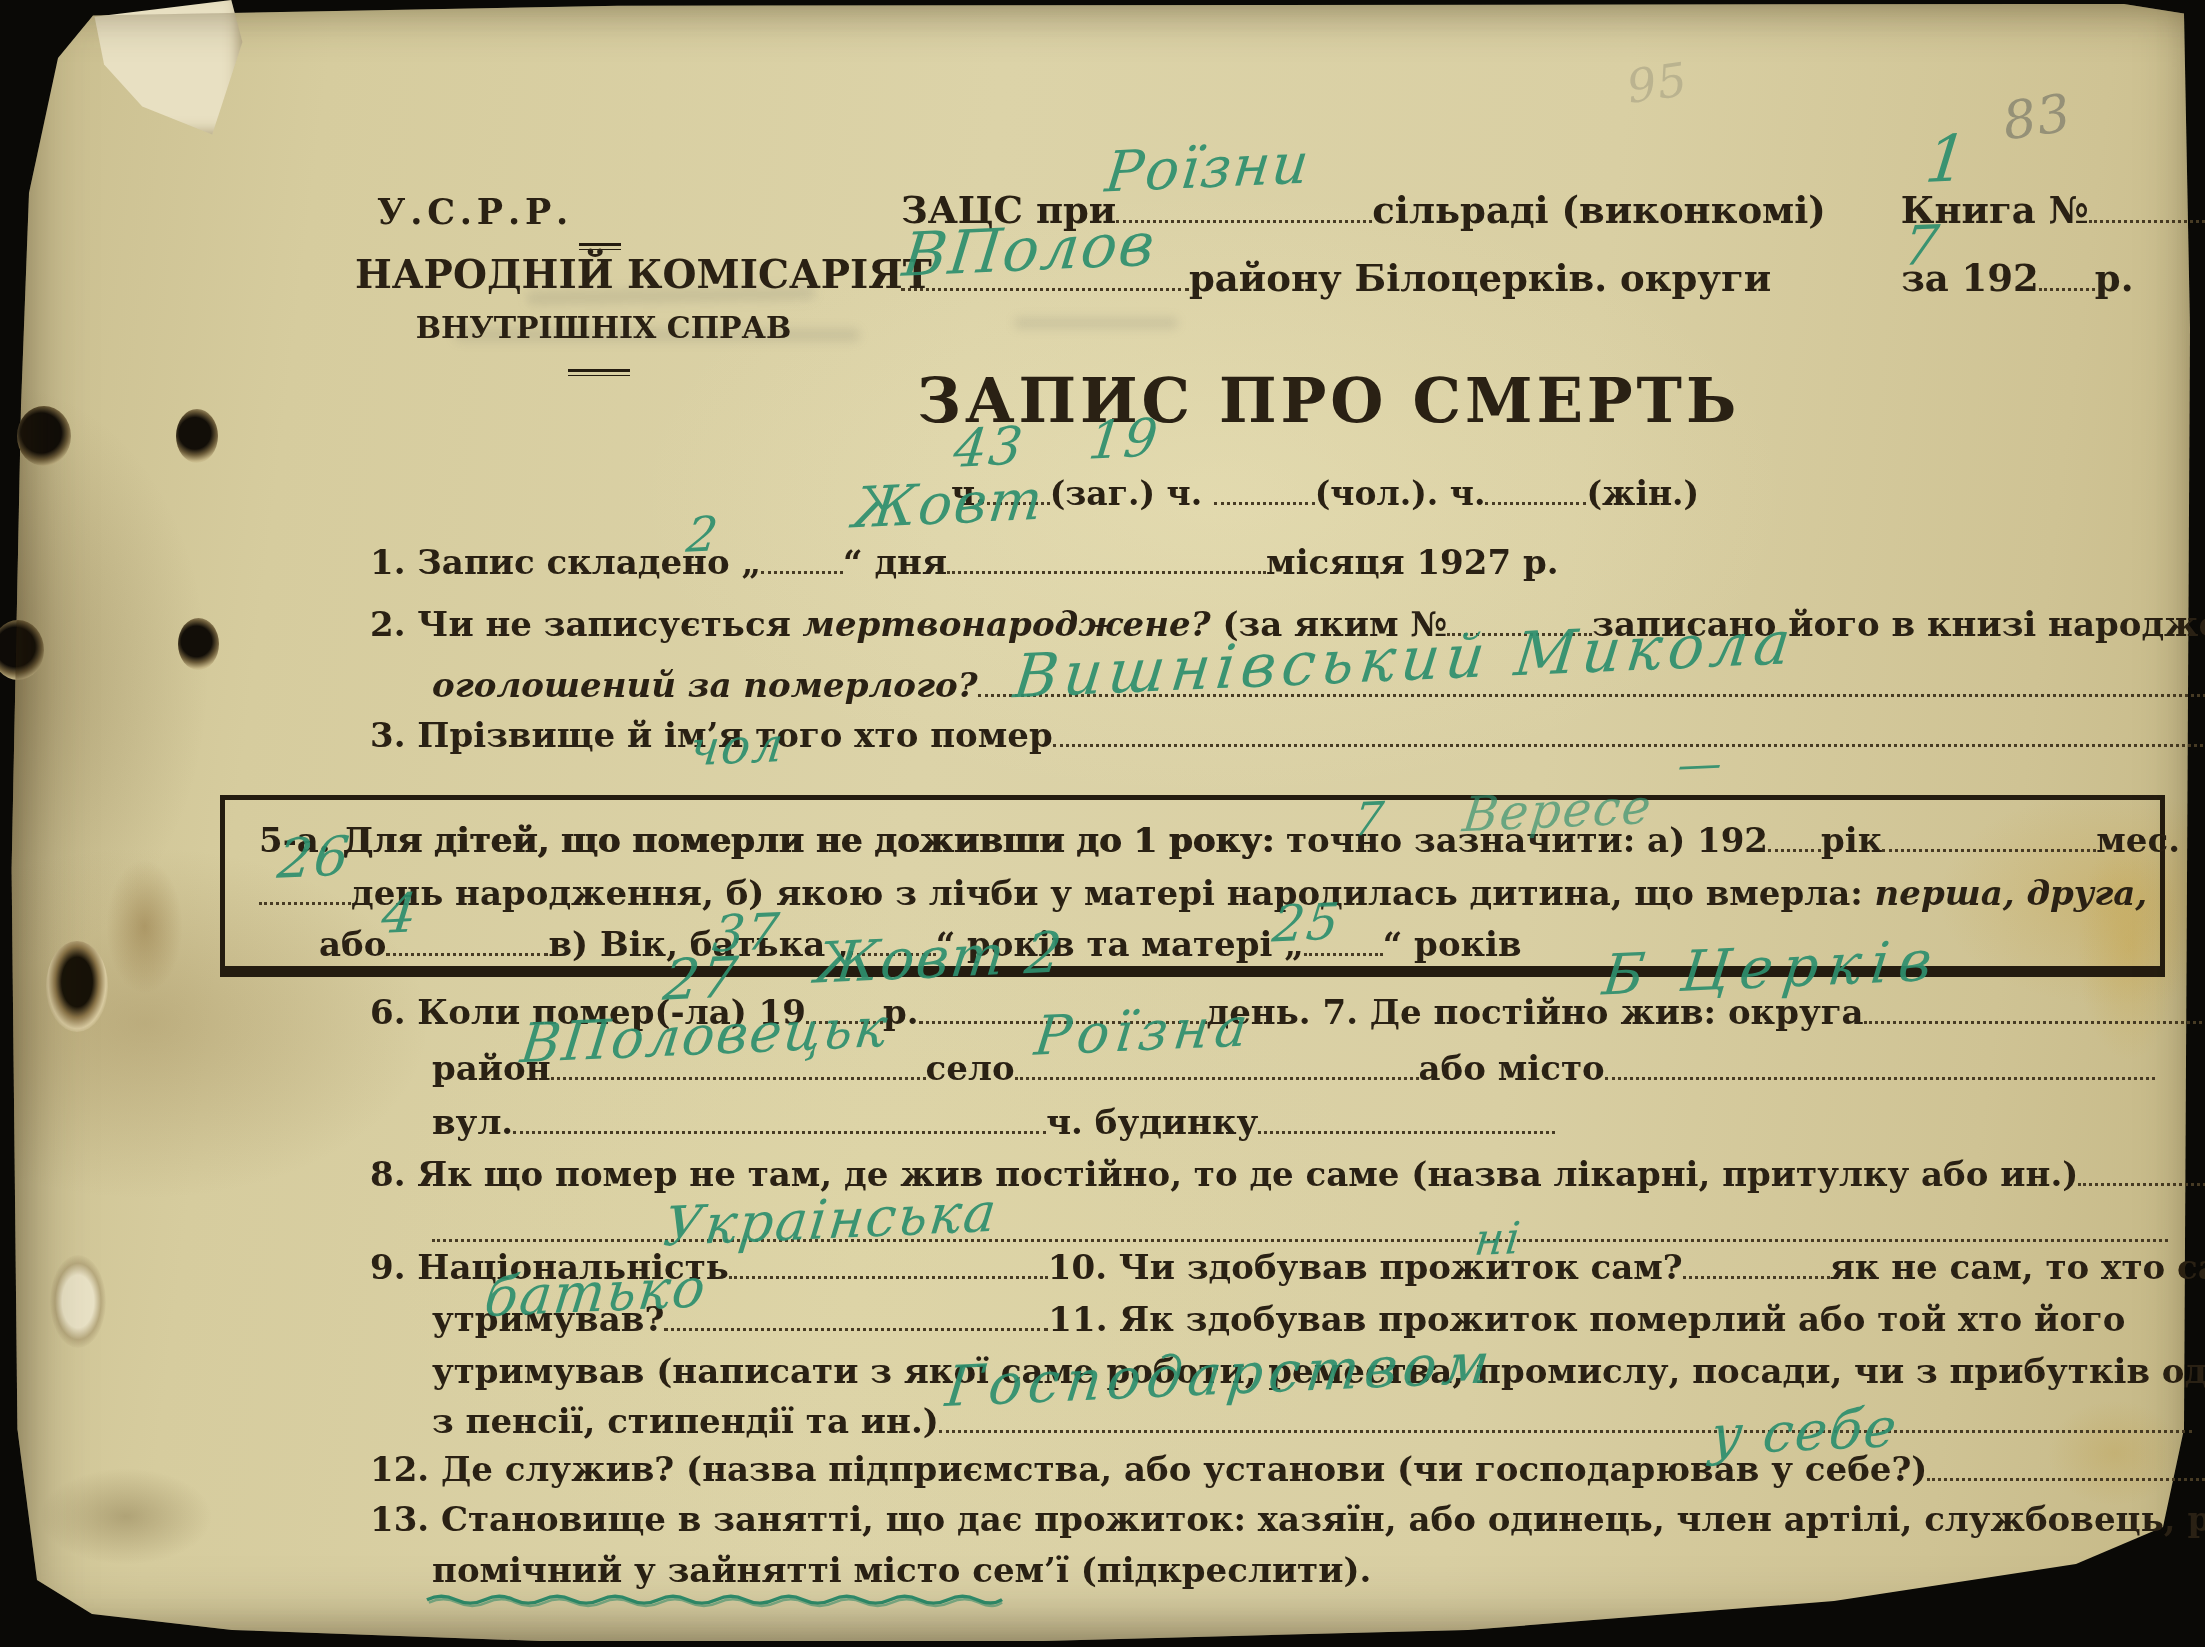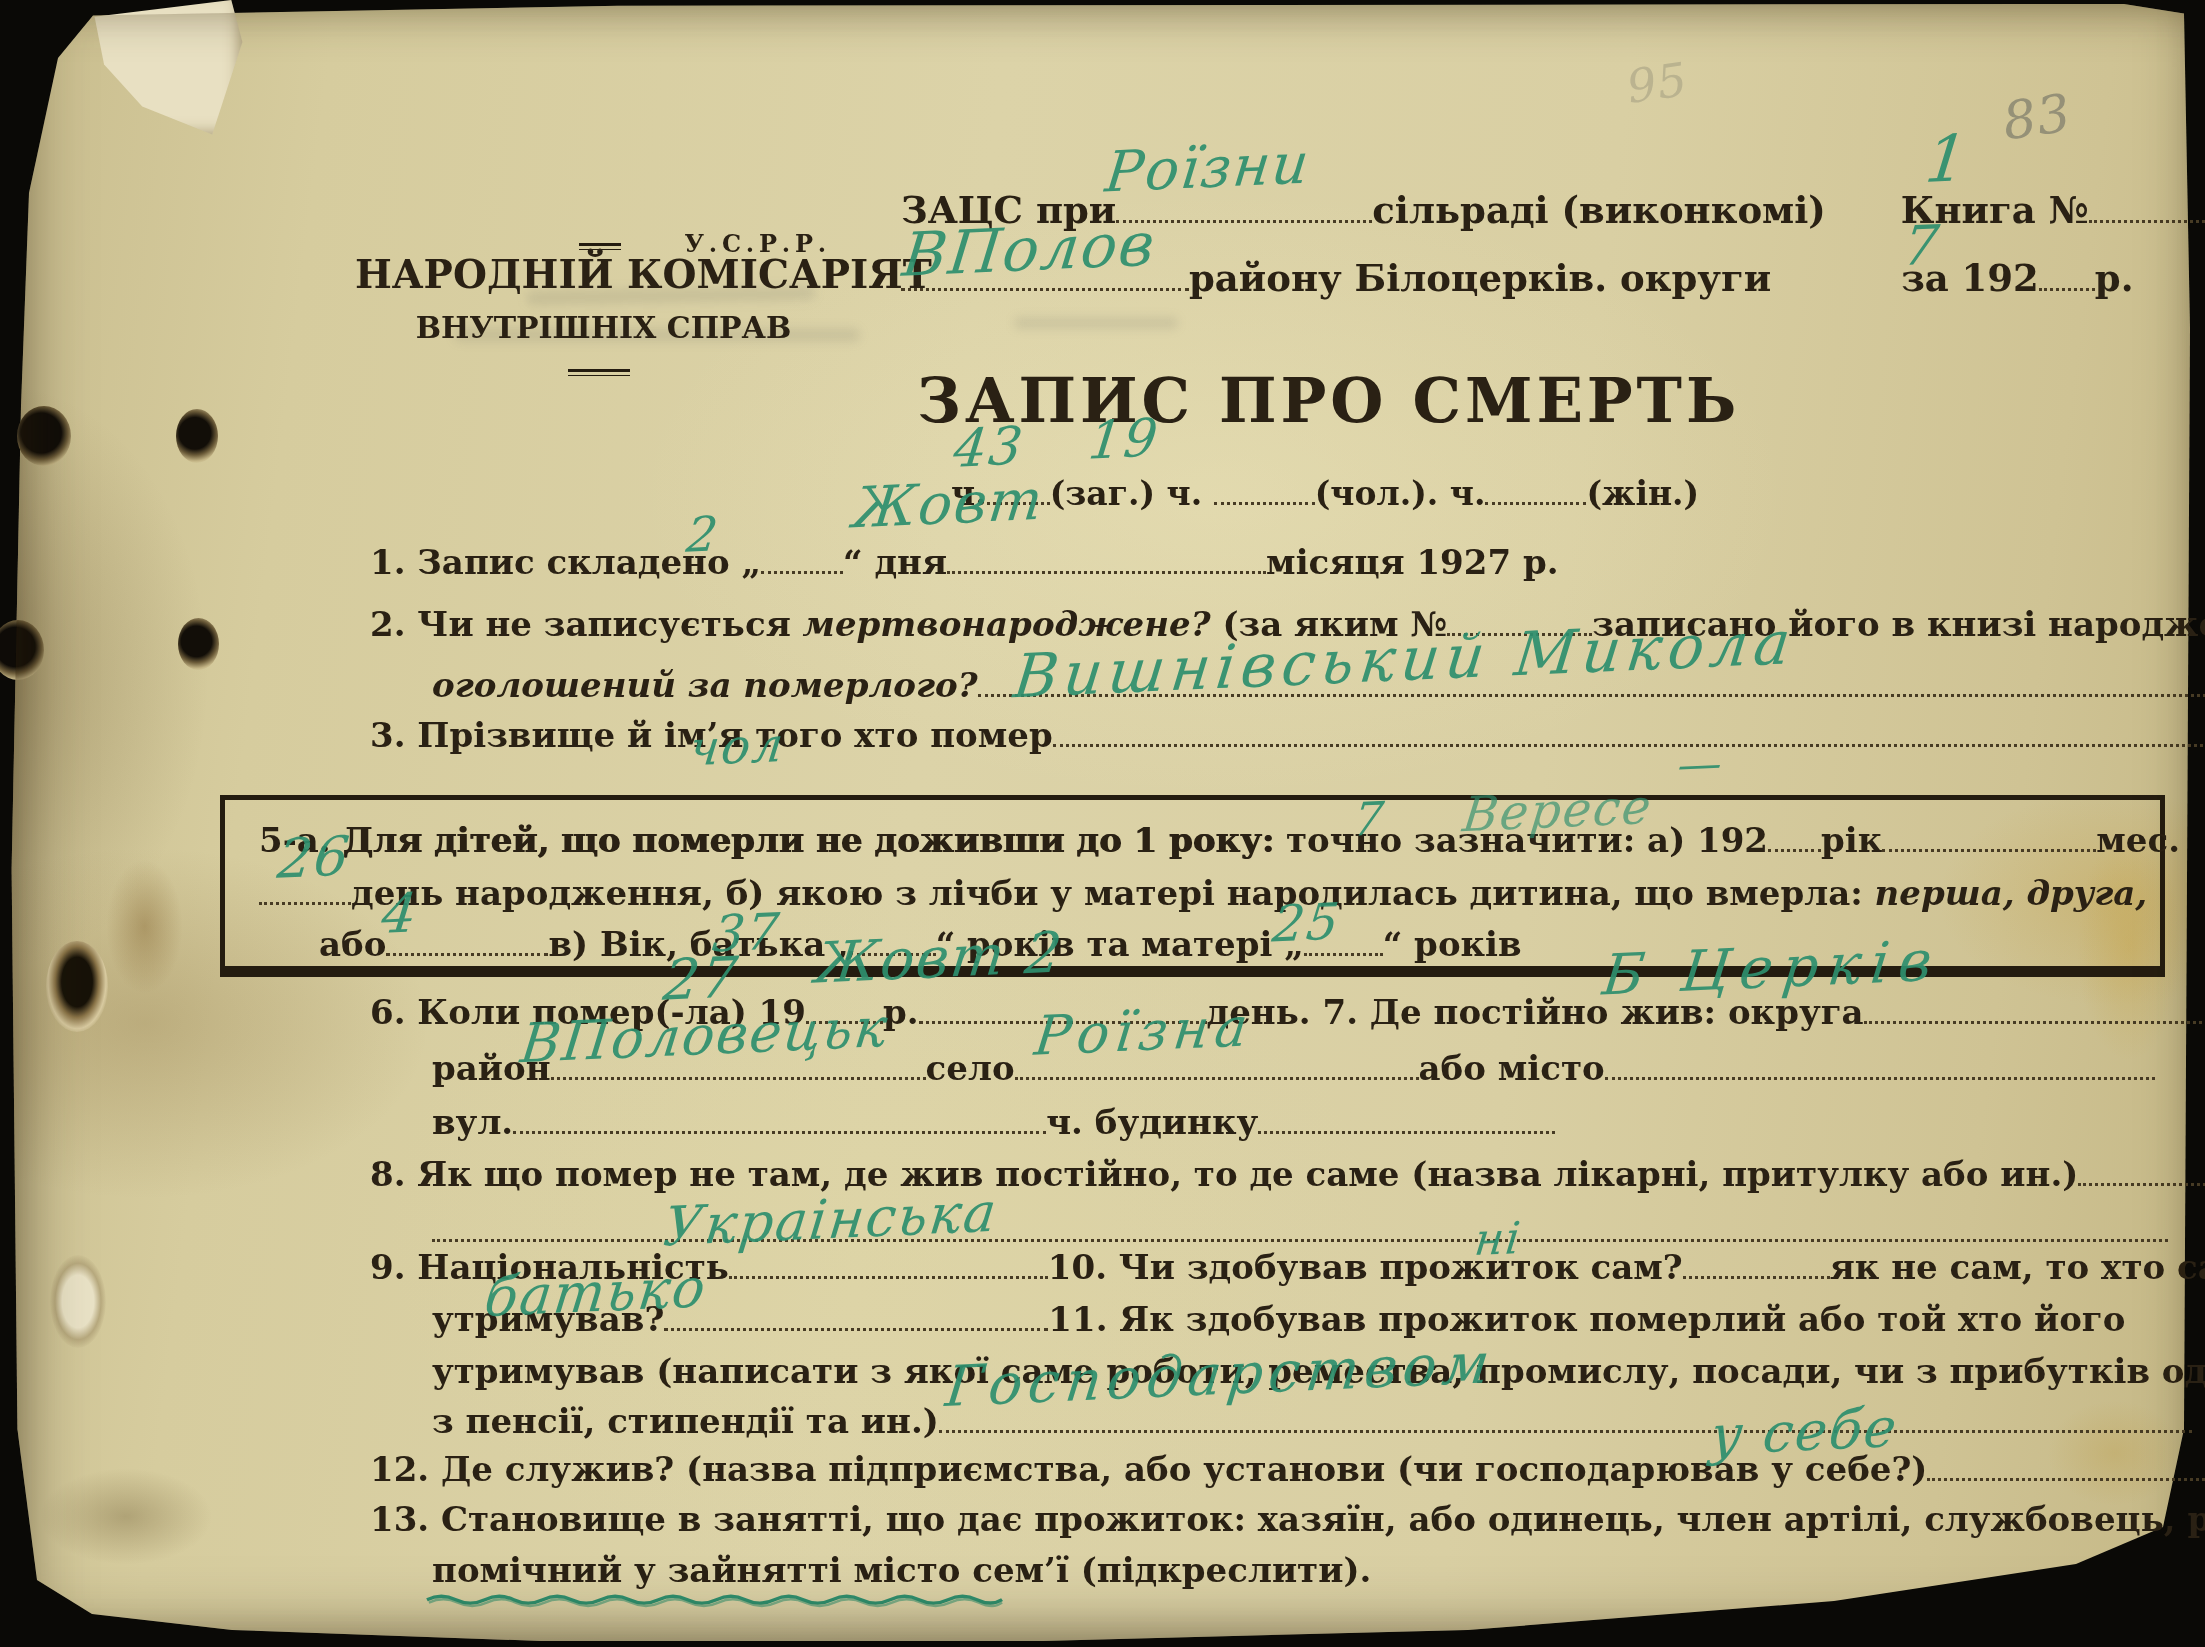--- a/index.html
+++ b/index.html
@@ -56,21 +56,21 @@
   <div class="smudge" style="left:454px;top:328px;width:406px;height:13.5px;"></div>
   <div class="smudge" style="left:1014px;top:317px;width:164px;height:11.6px;"></div>
 
   <div class="hole" style="left:17.4px;top:406px;width:54px;height:60px;background:radial-gradient(circle at 45% 45%,#0e0b07 0 45%,#6a5a38 60%,#c4b586 74%,transparent 80%);"></div>
   <div class="hole" style="left:176px;top:409px;width:42px;height:54px;background:radial-gradient(circle at 45% 45%,#120e08 0 42%,#6a5a38 58%,#c4b586 74%,transparent 80%);"></div>
   <div class="hole" style="left:-7.7px;top:620px;width:52px;height:60px;background:radial-gradient(circle at 45% 45%,#0e0b07 0 45%,#6a5a38 60%,#c4b586 74%,transparent 80%);"></div>
   <div class="hole" style="left:178px;top:618px;width:41px;height:52px;background:radial-gradient(circle at 45% 45%,#120e08 0 42%,#6a5a38 58%,#c4b586 74%,transparent 80%);"></div>
   <div class="hole" style="left:46px;top:941px;width:62px;height:91px;background:radial-gradient(ellipse at 50% 45%,#171208 0 35%,#8a7448 50%,#d8caa0 66%,transparent 74%);"></div>
   <div class="hole" style="left:50px;top:1255px;width:56px;height:93px;background:radial-gradient(ellipse,#e9e2c6 0 40%,#b7a97e 58%,transparent 72%);"></div>
 
-  <div class="row" style="left:377px;top:191px;width:454px;text-align:right;font-size:24px;letter-spacing:4.8px;margin-top:32px;">У.С.Р.Р.</div>
+  <div class="row" style="left:377px;top:191px;width:454px;text-align:left;font-size:35px;letter-spacing:4.8px;">У.С.Р.Р.</div>
   <div class="bar" style="left:579px;top:243px;width:42px;"></div>
   <div class="row" style="left:355px;top:253px;width:497px;text-align:center;font-size:39px;">НАРОДНІЙ КОМІСАРІЯТ</div>
   <div class="row" style="left:355px;top:307px;width:497px;text-align:center;font-size:30px;">ВНУТРІШНІХ СПРАВ</div>
   <div class="bar" style="left:568px;top:369px;width:62px;"></div>
 
   <div class="row" style="left:901px;top:189px;font-size:37px;"><span>ЗАЦС при</span><span class="dot" style="width:256px;"></span><span>сільраді (виконкомі)</span><span class="sp" style="width:75px;"></span><span>Книга №</span><span class="dot" style="width:212px;"></span></div>
   <div class="row" style="left:901px;top:257px;font-size:37px;"><span class="dot" style="width:288px;"></span><span>району Білоцерків. округи</span><span class="sp" style="width:130px;"></span><span>за 192</span><span class="dot" style="width:56px;"></span><span>р.</span></div>
 
   <div class="row" style="left:917px;top:380px;width:637px;text-align:center;font-size:61px;letter-spacing:3.9px;">ЗАПИС ПРО СМЕРТЬ</div>
 

